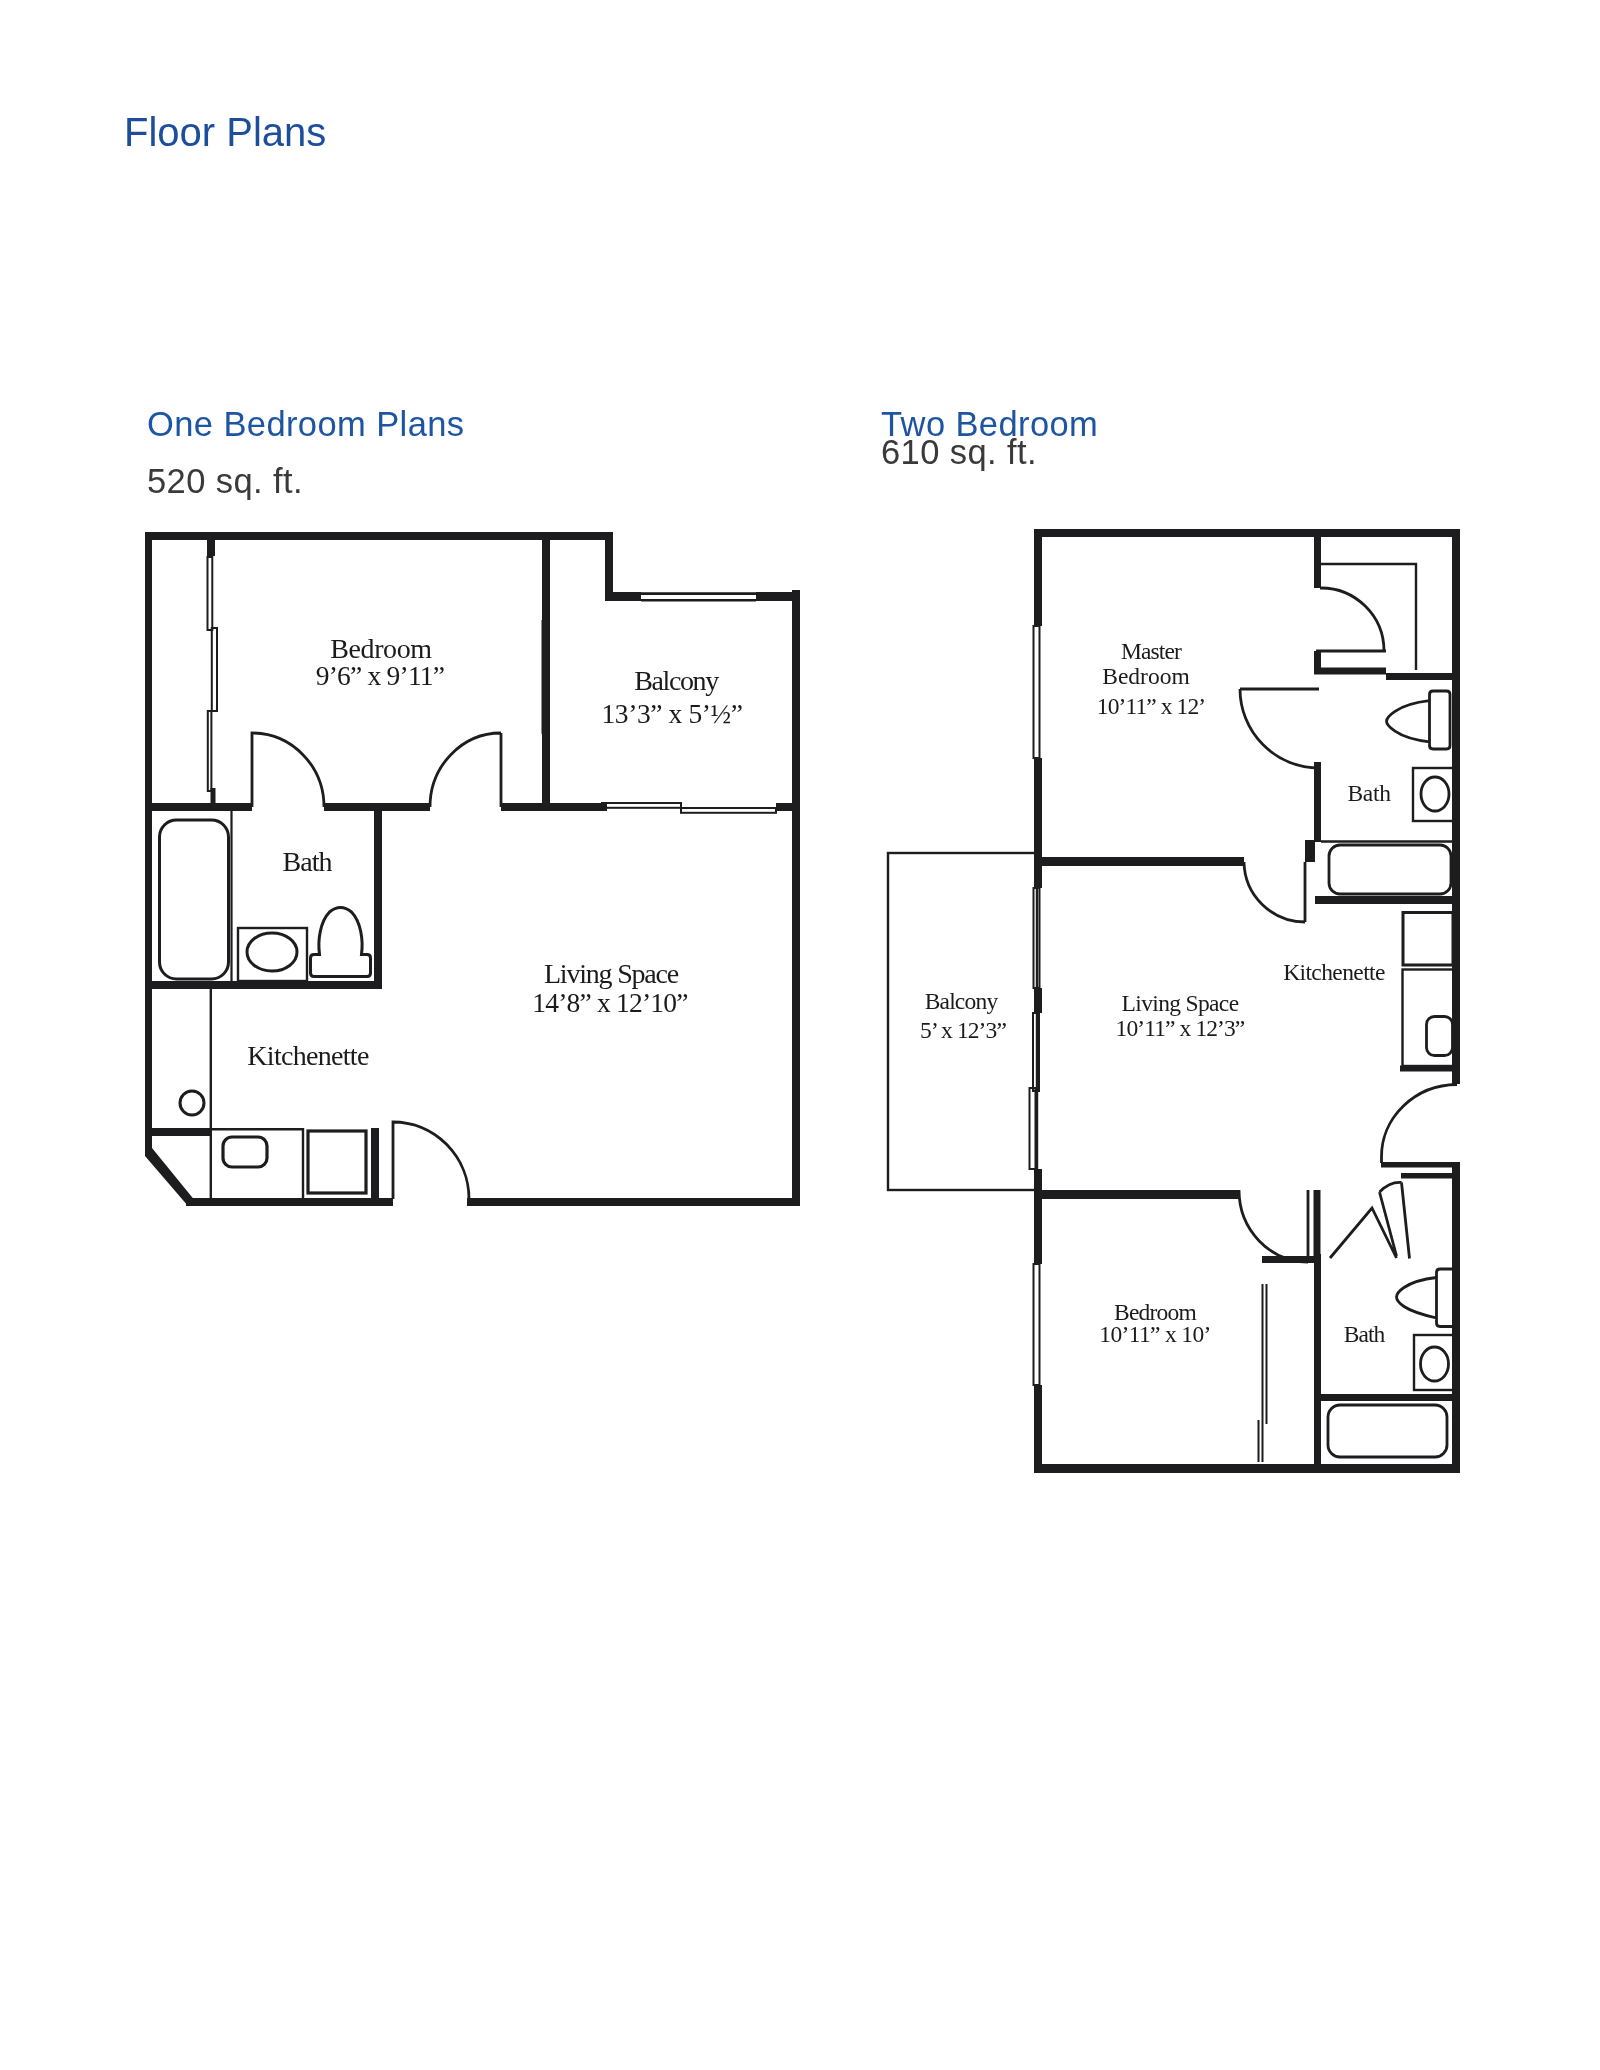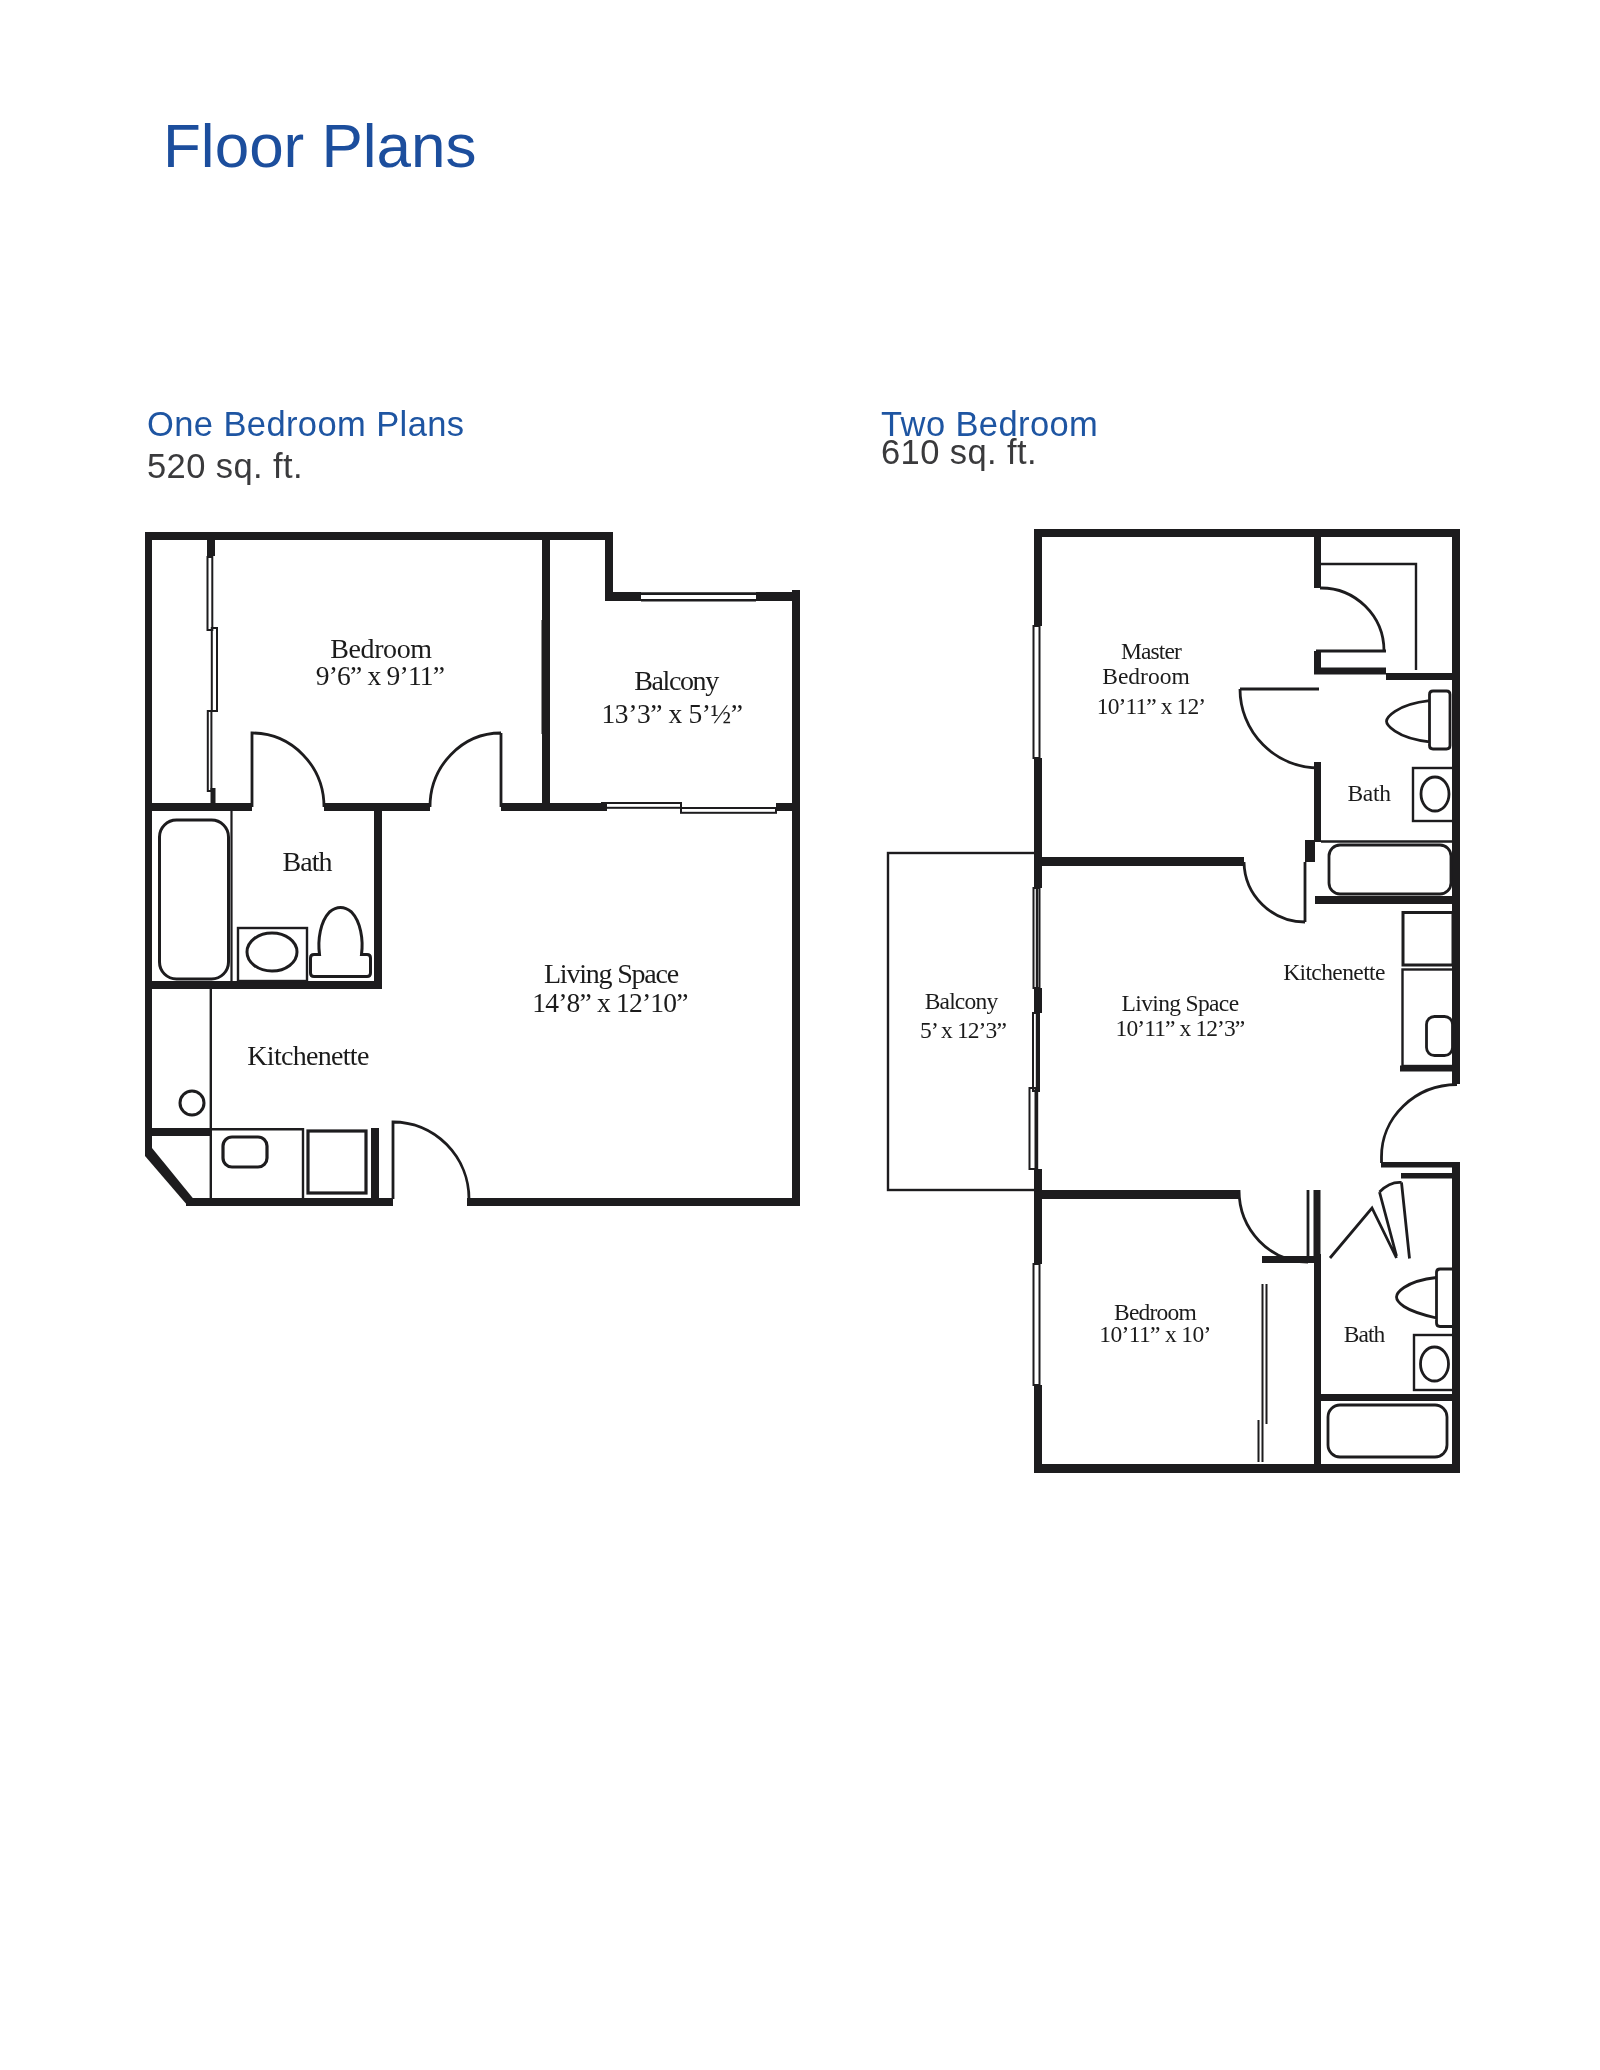--- a/index.html
+++ b/index.html
@@ -1,32 +1,32 @@
 <!DOCTYPE html>
 <html><head>
 <meta charset="utf-8">
 <style>
   html,body{margin:0;padding:0;background:#ffffff;}
   .page{position:relative;width:1600px;height:2070px;background:#ffffff;overflow:hidden;
         font-family:"Liberation Sans",sans-serif;}
-  .h1{position:absolute;left:124px;top:110px;font-size:62px;color:#1c4e9d;letter-spacing:0px;margin-left:39px;}
+  .h1{position:absolute;left:124px;top:110px;font-size:40px;color:#1c4e9d;letter-spacing:0px;}
   .sub{position:absolute;font-size:34.5px;letter-spacing:0.4px;}
   .blue{color:#1e55a2;}
   .gray{color:#3a3a3c;}
   svg text{font-family:"Liberation Serif",serif;fill:#1b1b1b;}
 </style>
 </head>
 <body>
 <div class="page">
 
   <div class="h1">Floor Plans</div>
 
   <div class="sub blue" style="left:147px;top:405px;">One Bedroom Plans</div>
 
-  <div class="sub gray" style="left:147px;top:447px;">520 sq. ft.</div>
+  <div class="sub gray" style="left:147px;top:462px;">520 sq. ft.</div>
 
   <div class="sub blue" style="left:881px;top:405px;">Two Bedroom</div>
 
   <div class="sub gray" style="left:881px;top:433px;">610 sq. ft.</div>
 
   <svg width="1600" height="2070" viewBox="0 0 1600 2070" style="position:absolute;left:0;top:0;">
     <g id="leftplan">
 
       <g fill="#1d1c1e" stroke="none">
 

